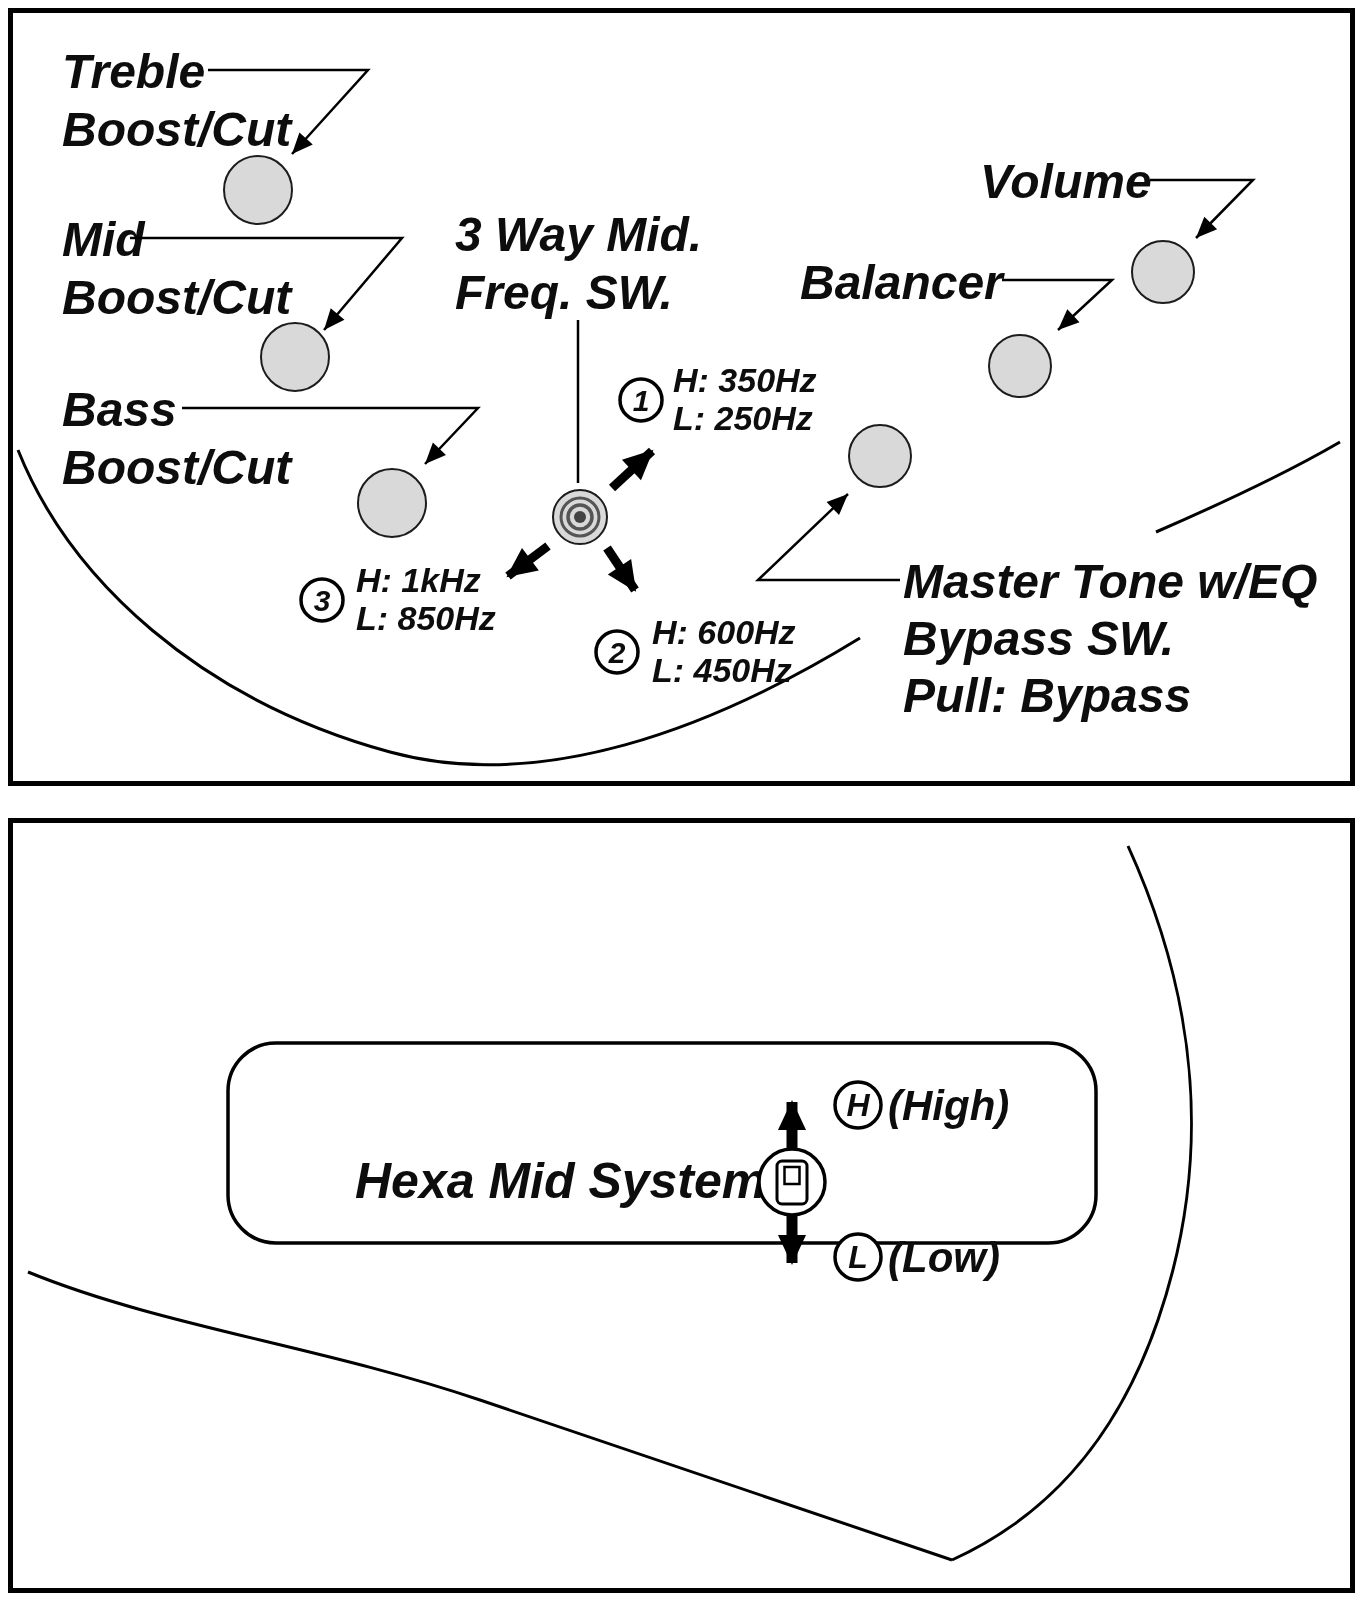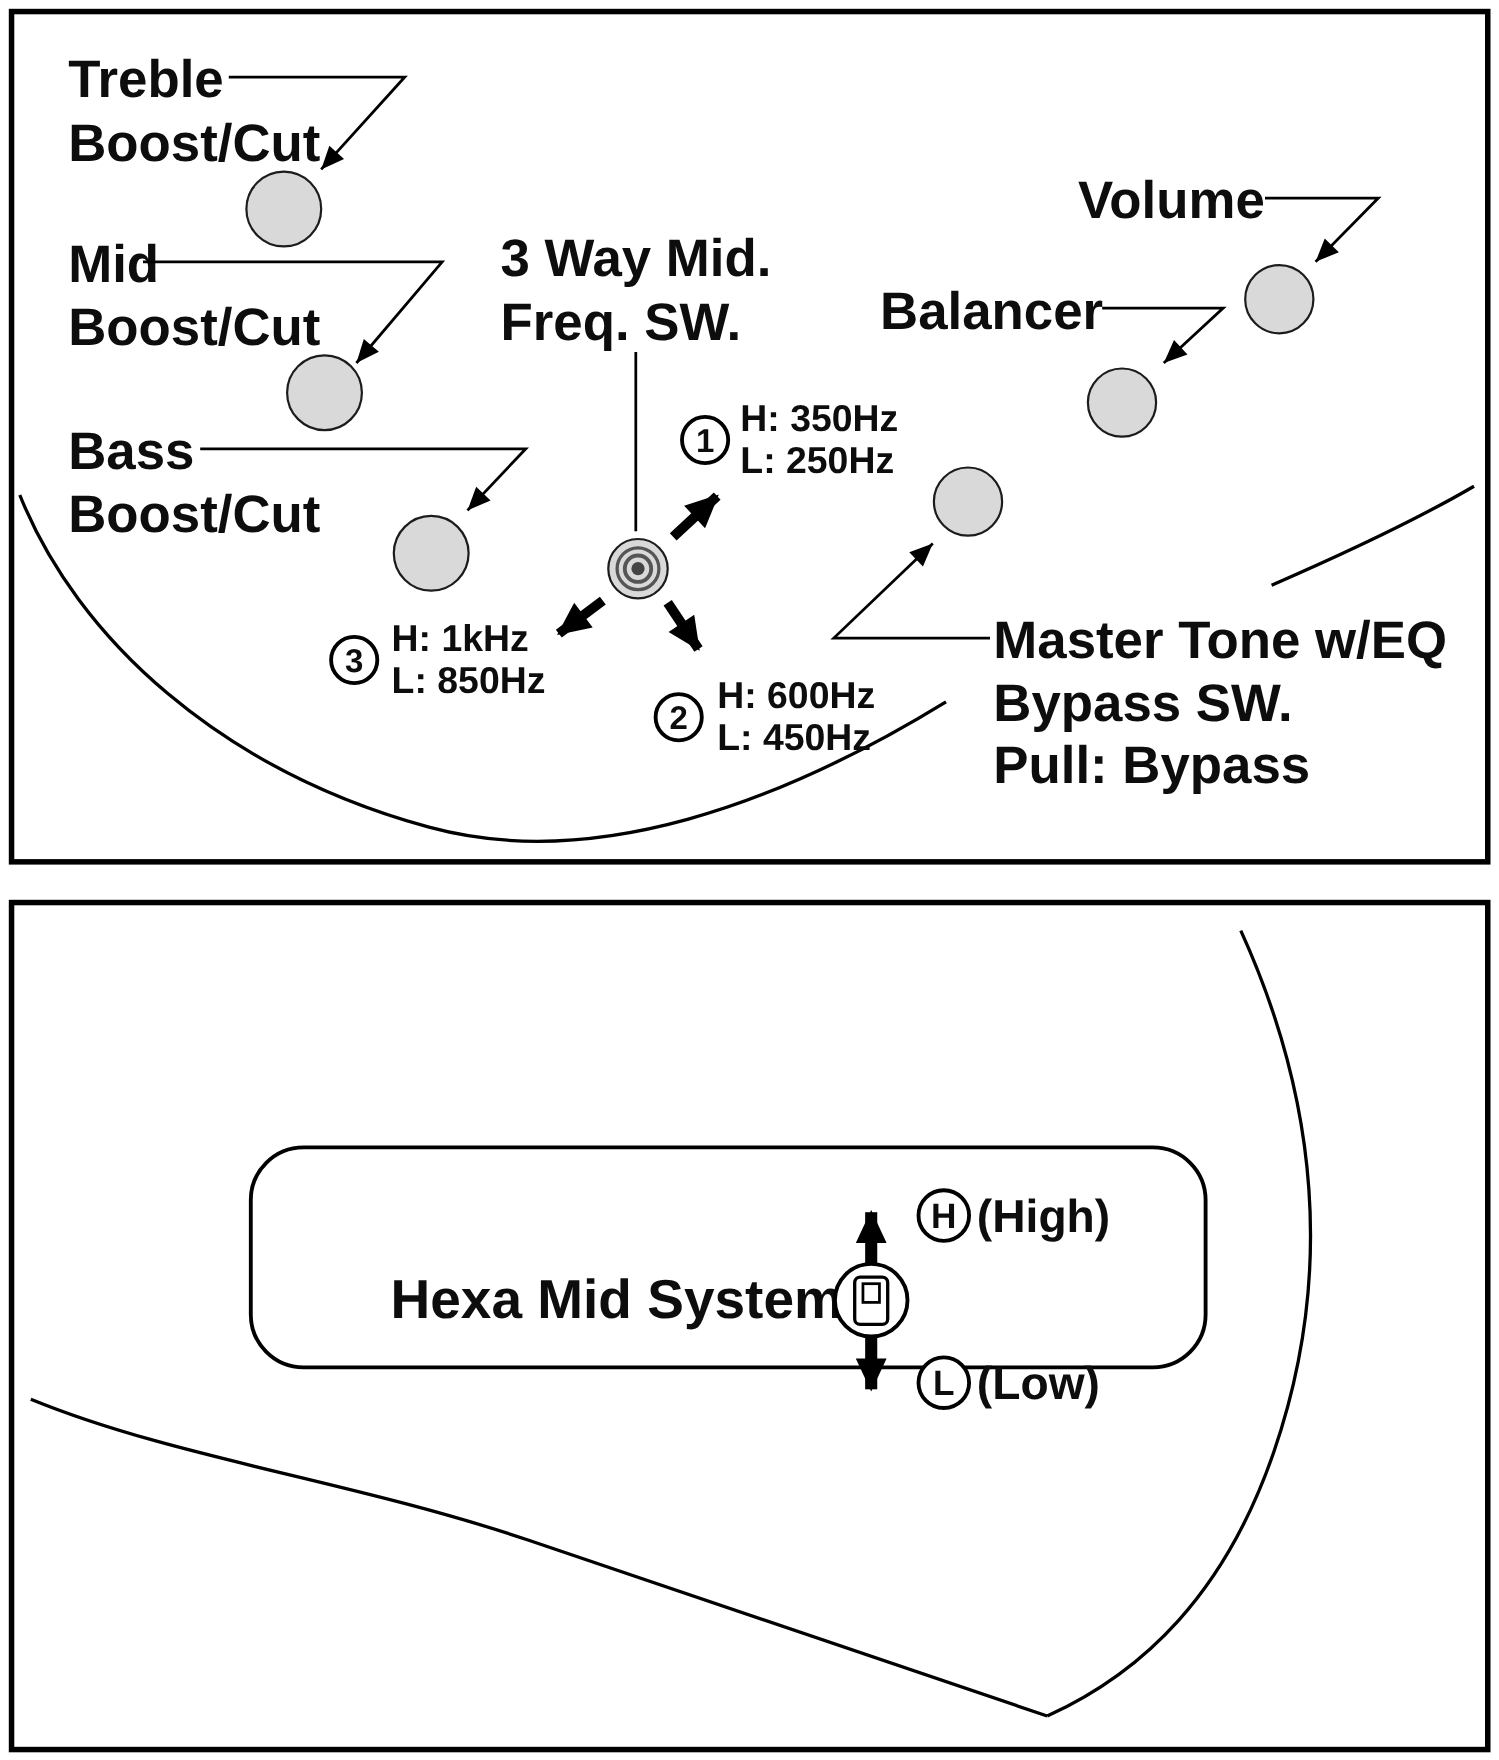--- a/index.html
+++ b/index.html
@@ -2,20 +2,21 @@
 <html><head>
 <meta charset="utf-8">
 <style>
   html, body { margin: 0; padding: 0; background: #ffffff; }
   .page {
     position: relative;
     width: 1363px;
     height: 1600px;
     background: #ffffff;
     font-family: "Liberation Sans", sans-serif;
+    font-style: italic;
   }
   svg text {
     font-family: "Liberation Sans", sans-serif;
     font-weight: bold;
     fill: #0d0d0d;
   }
   .t48 { font-size: 48px; }
   .t50 { font-size: 50px; }
   .t42 { font-size: 42px; }
   .t34 { font-size: 34px; }

